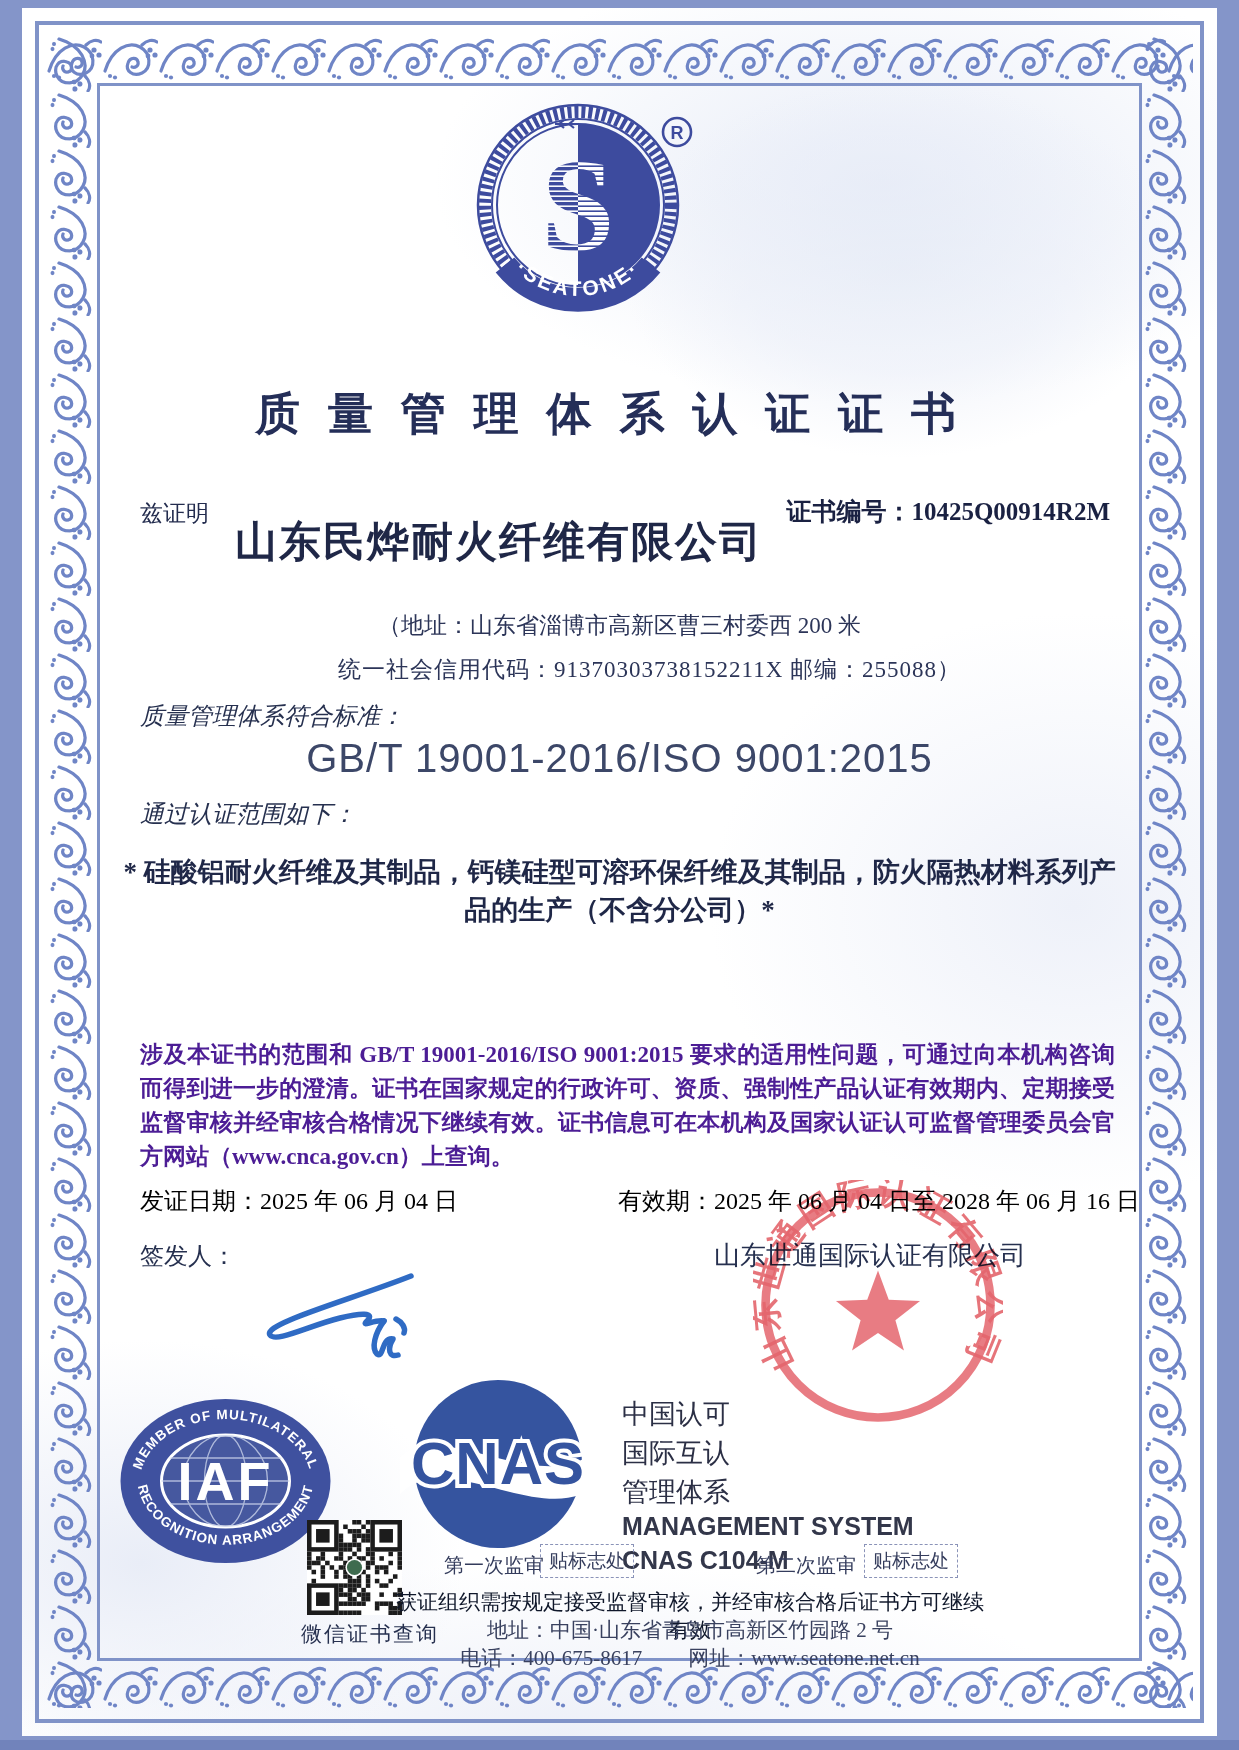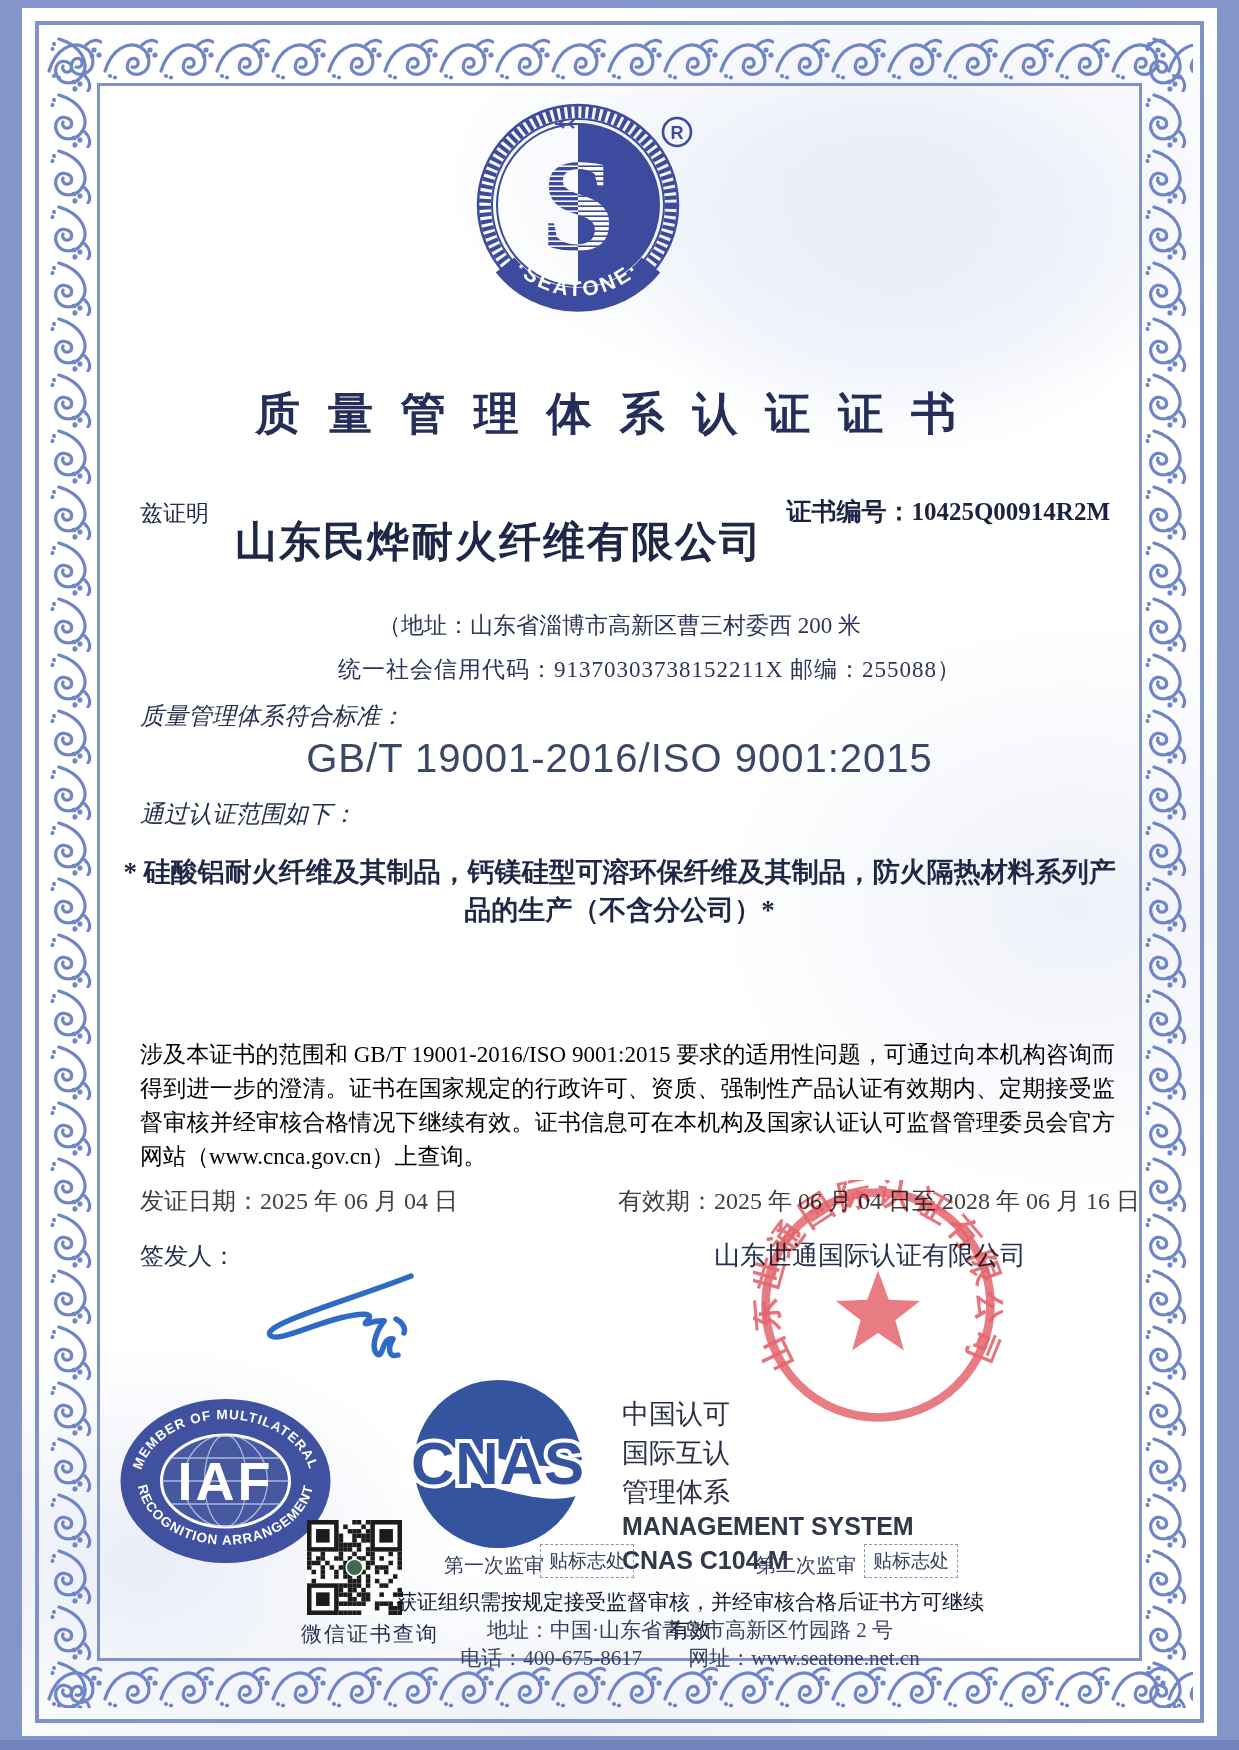--- a/index.html
+++ b/index.html
@@ -38,22 +38,22 @@
   .attest{left:140px;top:498px;font-size:23px;}
   .company{left:0;width:998px;top:514px;font-size:42px;font-weight:700;color:#1f2747;letter-spacing:2px;}
   .addr1{left:0;width:1239px;top:610px;font-size:23px;color:#2c3558;}
   .addr2{left:0;width:1239px;top:654px;font-size:23px;color:#2c3558;letter-spacing:1px;padding-left:30px;}
   .lbl{font-size:24px;color:#26304f;font-style:italic;}
   .std-lbl{left:140px;top:700px;}
   .standard{left:0;width:1239px;top:736px;font-size:40px;color:#3c4768;font-family:"Liberation Sans","DejaVu Sans",sans-serif;letter-spacing:1px;}
   .scope-lbl{left:140px;top:798px;}
   .scope1{left:0;width:1239px;top:854px;font-size:27px;font-weight:700;color:#1f2747;}
   .scope2{left:0;width:1239px;top:892px;font-size:27px;font-weight:700;color:#1f2747;}
-  .notice{left:140px;width:975px;top:1038px;font-size:23px;line-height:34px;color:#000000;text-align:justify;}
-  .dateline{top:1185px;font-size:24px;color:#404040;}
+  .notice{left:140px;width:975px;top:1038px;font-size:23px;line-height:34px;color:#4c1d95;text-align:justify;font-weight:bold;}
+  .dateline{top:1185px;font-size:24px;color:#000000;}
   .issue{left:140px;}
   .valid{left:618px;}
   .signer{left:140px;top:1240px;font-size:24px;color:#26304f;}
   .issuer{left:680px;width:380px;top:1238px;text-align:center;font-size:26px;color:#26304f;}
   .sig{left:246px;top:1262px;}
   .stamp{left:753px;top:1180px;mix-blend-mode:multiply;opacity:.92;}
   .wm{left:600px;top:70px;width:560px;height:380px;border-radius:50%;
       background:radial-gradient(closest-side,#e3e9f5 0%,#eaeef8 55%,rgba(234,238,248,0) 100%);opacity:.55;}
   .iaf{left:118px;top:1396px;}
   .cnas{left:398px;top:1372px;}

